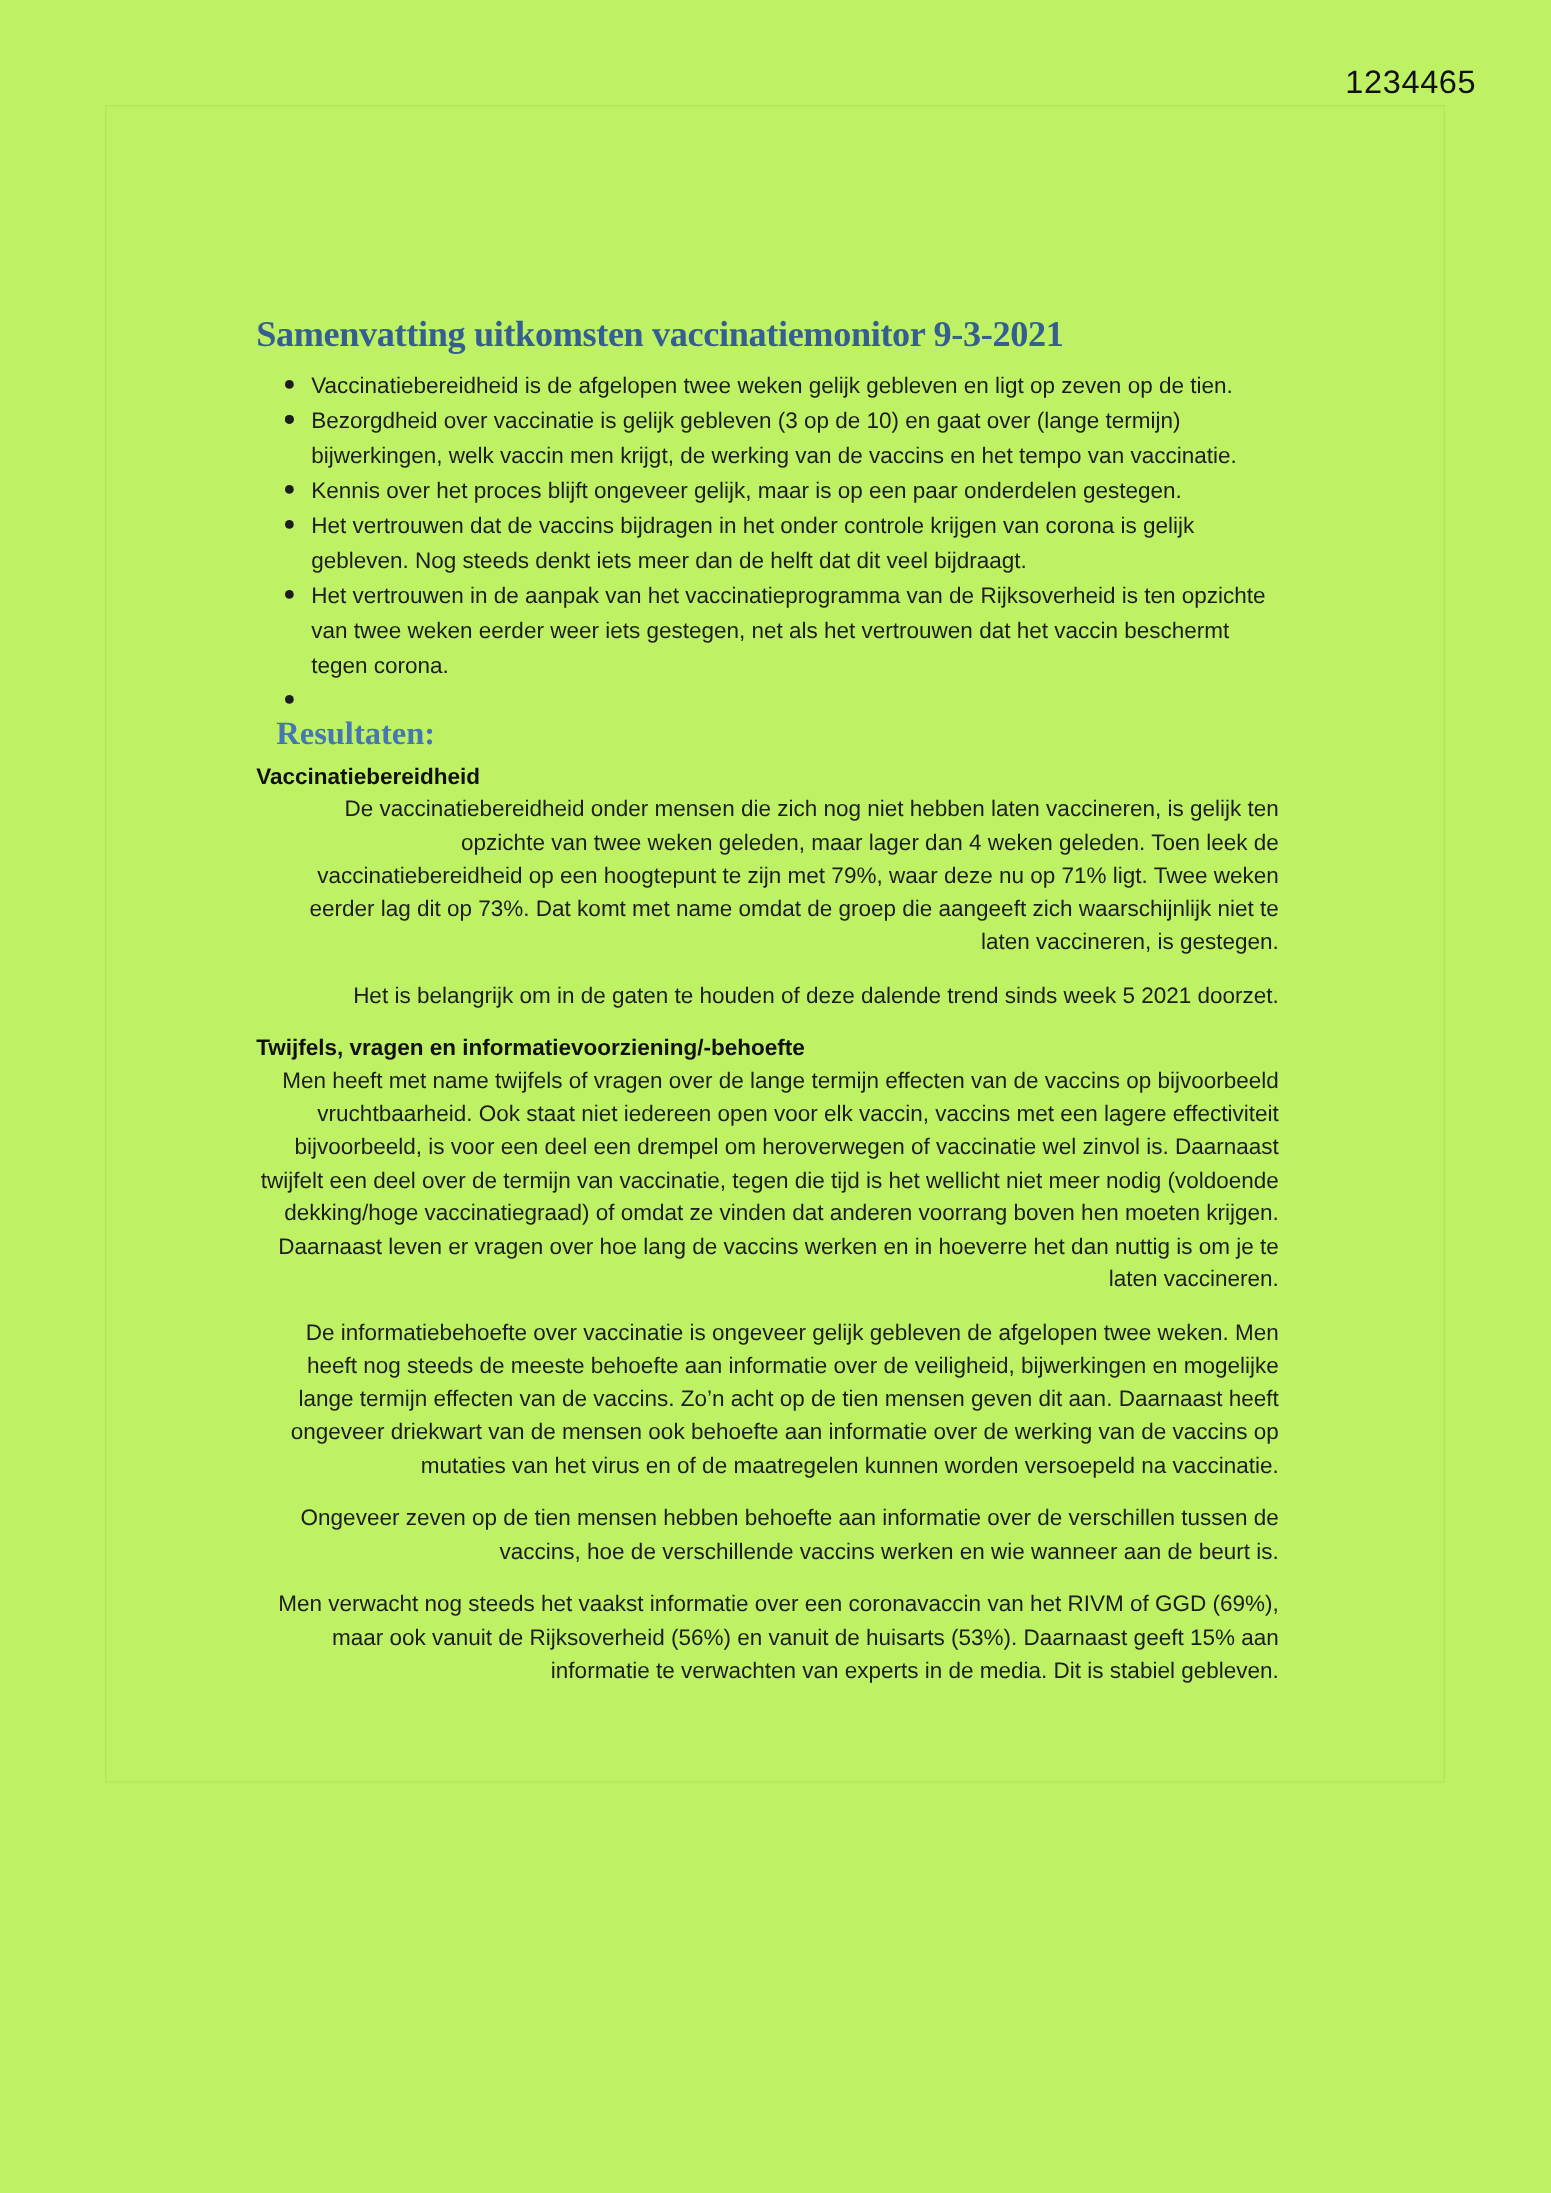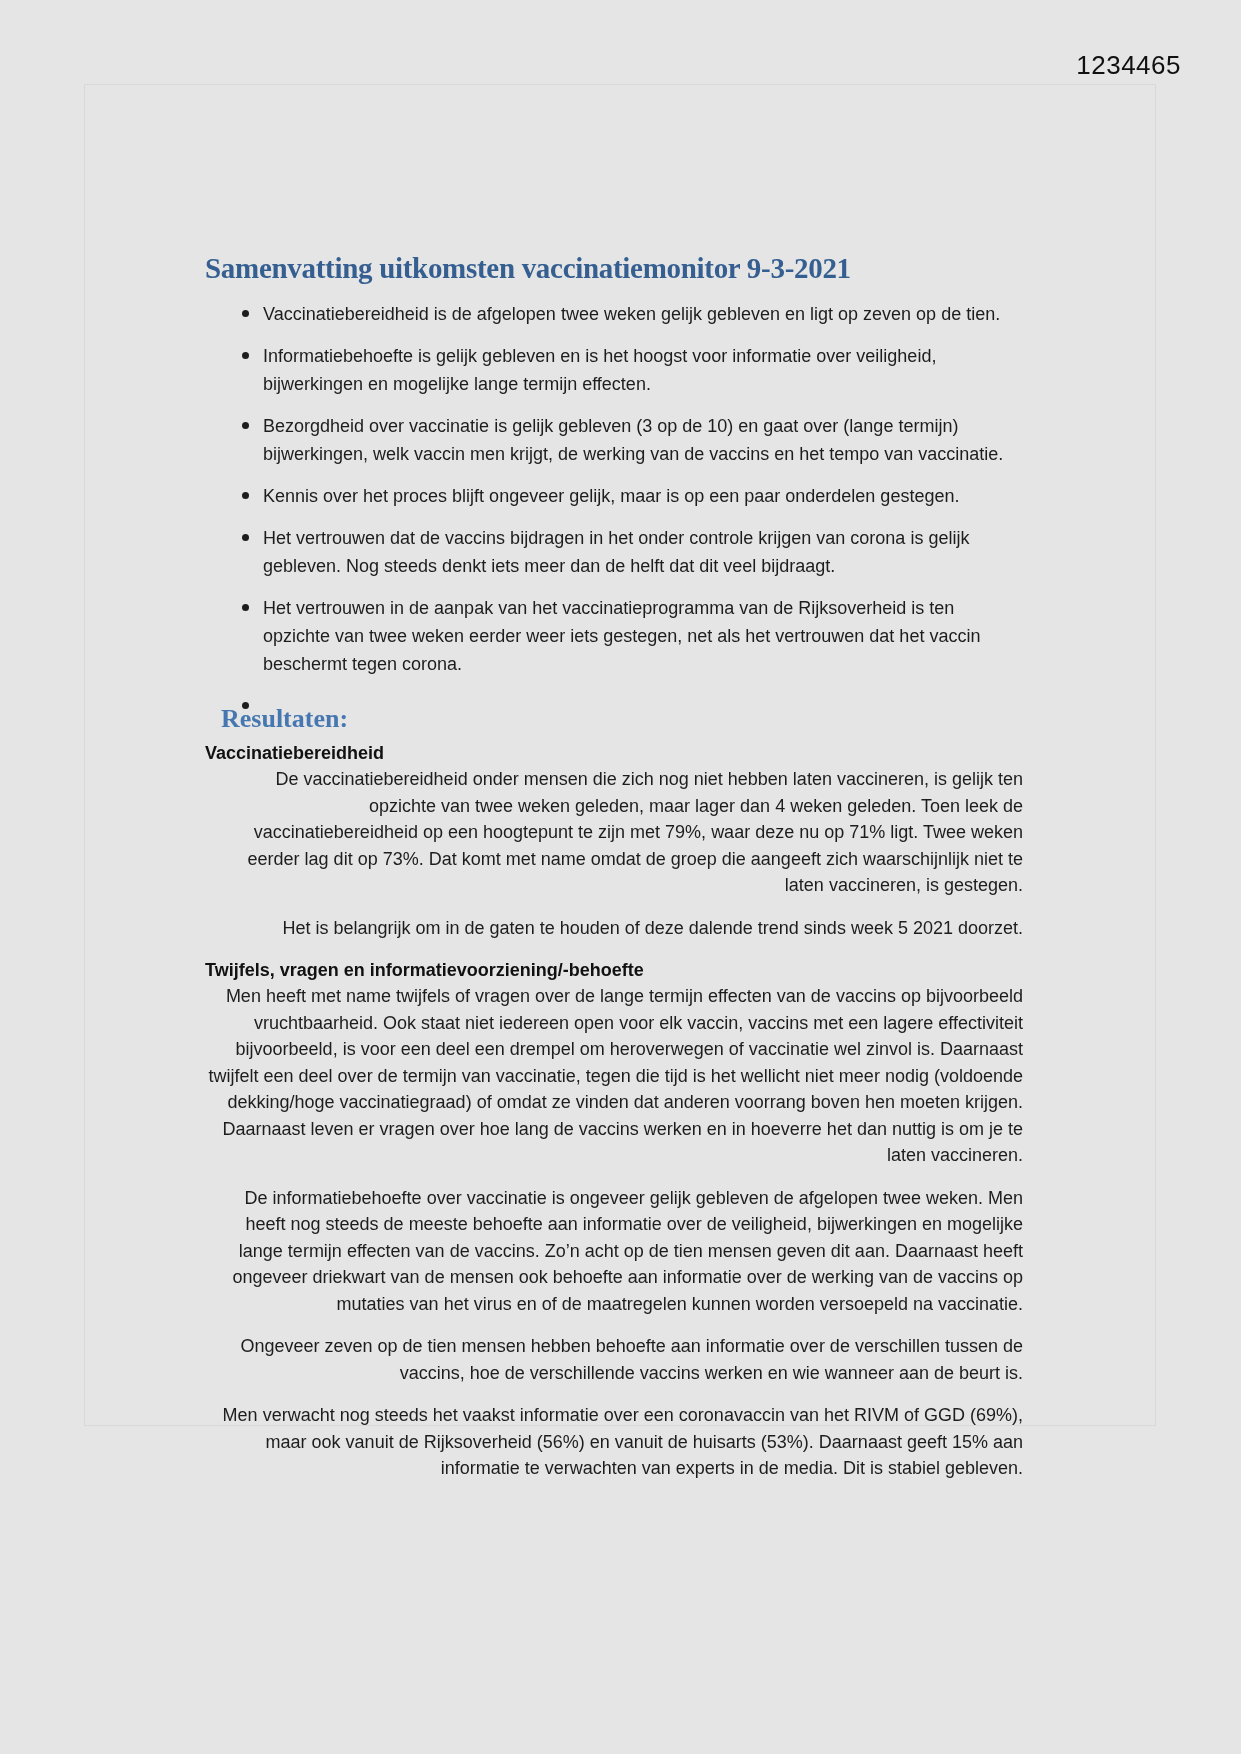--- a/index.html
+++ b/index.html
@@ -4,21 +4,21 @@
 <style>
   html, body {
     margin: 0;
     padding: 0;
     background: #ffffff;
   }
   .page {
     position: relative;
     width: 1241px;
     height: 1754px;
-    background: #e5e5e5;
+    background: #bef264;
     font-family: "Liberation Sans", sans-serif;
     color: #1d1d1d;
     overflow: hidden;
   }
   .scan-edge {
     position: absolute;
     left: 84px;
     top: 84px;
     width: 1070px;
     height: 1340px;
@@ -51,21 +51,21 @@
   ul.bullets {
     list-style: none;
     margin: 0;
     padding: 0;
   }
   ul.bullets li {
     position: relative;
     padding-left: 44px;
     font-size: 18px;
     line-height: 28px;
-    margin: 14px;
+    margin: 0;
   }
   ul.bullets li .dot {
     position: absolute;
     left: 23px;
     top: 10px;
     width: 7px;
     height: 7px;
     border-radius: 50%;
     background: #1d1d1d;
   }
@@ -104,21 +104,20 @@
 
     <h1 class="doc-title">Samenvatting uitkomsten vaccinatiemonitor 9-3-2021</h1>
 
     <ul class="bullets">
       <li>
         <span class="dot"></span>
         <span>Vaccinatiebereidheid is de afgelopen twee weken gelijk gebleven en ligt op zeven op de tien.</span>
       </li>
       <li>
         <span class="dot"></span>
-        <span>Informatiebehoefte is gelijk gebleven en is het hoogst voor informatie over veiligheid, bijwerkingen en mogelijke lange termijn effecten.</span>
       </li>
       <li>
         <span class="dot"></span>
         <span>Bezorgdheid over vaccinatie is gelijk gebleven (3 op de 10) en gaat over (lange termijn) bijwerkingen, welk vaccin men krijgt, de werking van de vaccins en het tempo van vaccinatie.</span>
       </li>
       <li>
         <span class="dot"></span>
         <span>Kennis over het proces blijft ongeveer gelijk, maar is op een paar onderdelen gestegen.</span>
       </li>
       <li>

